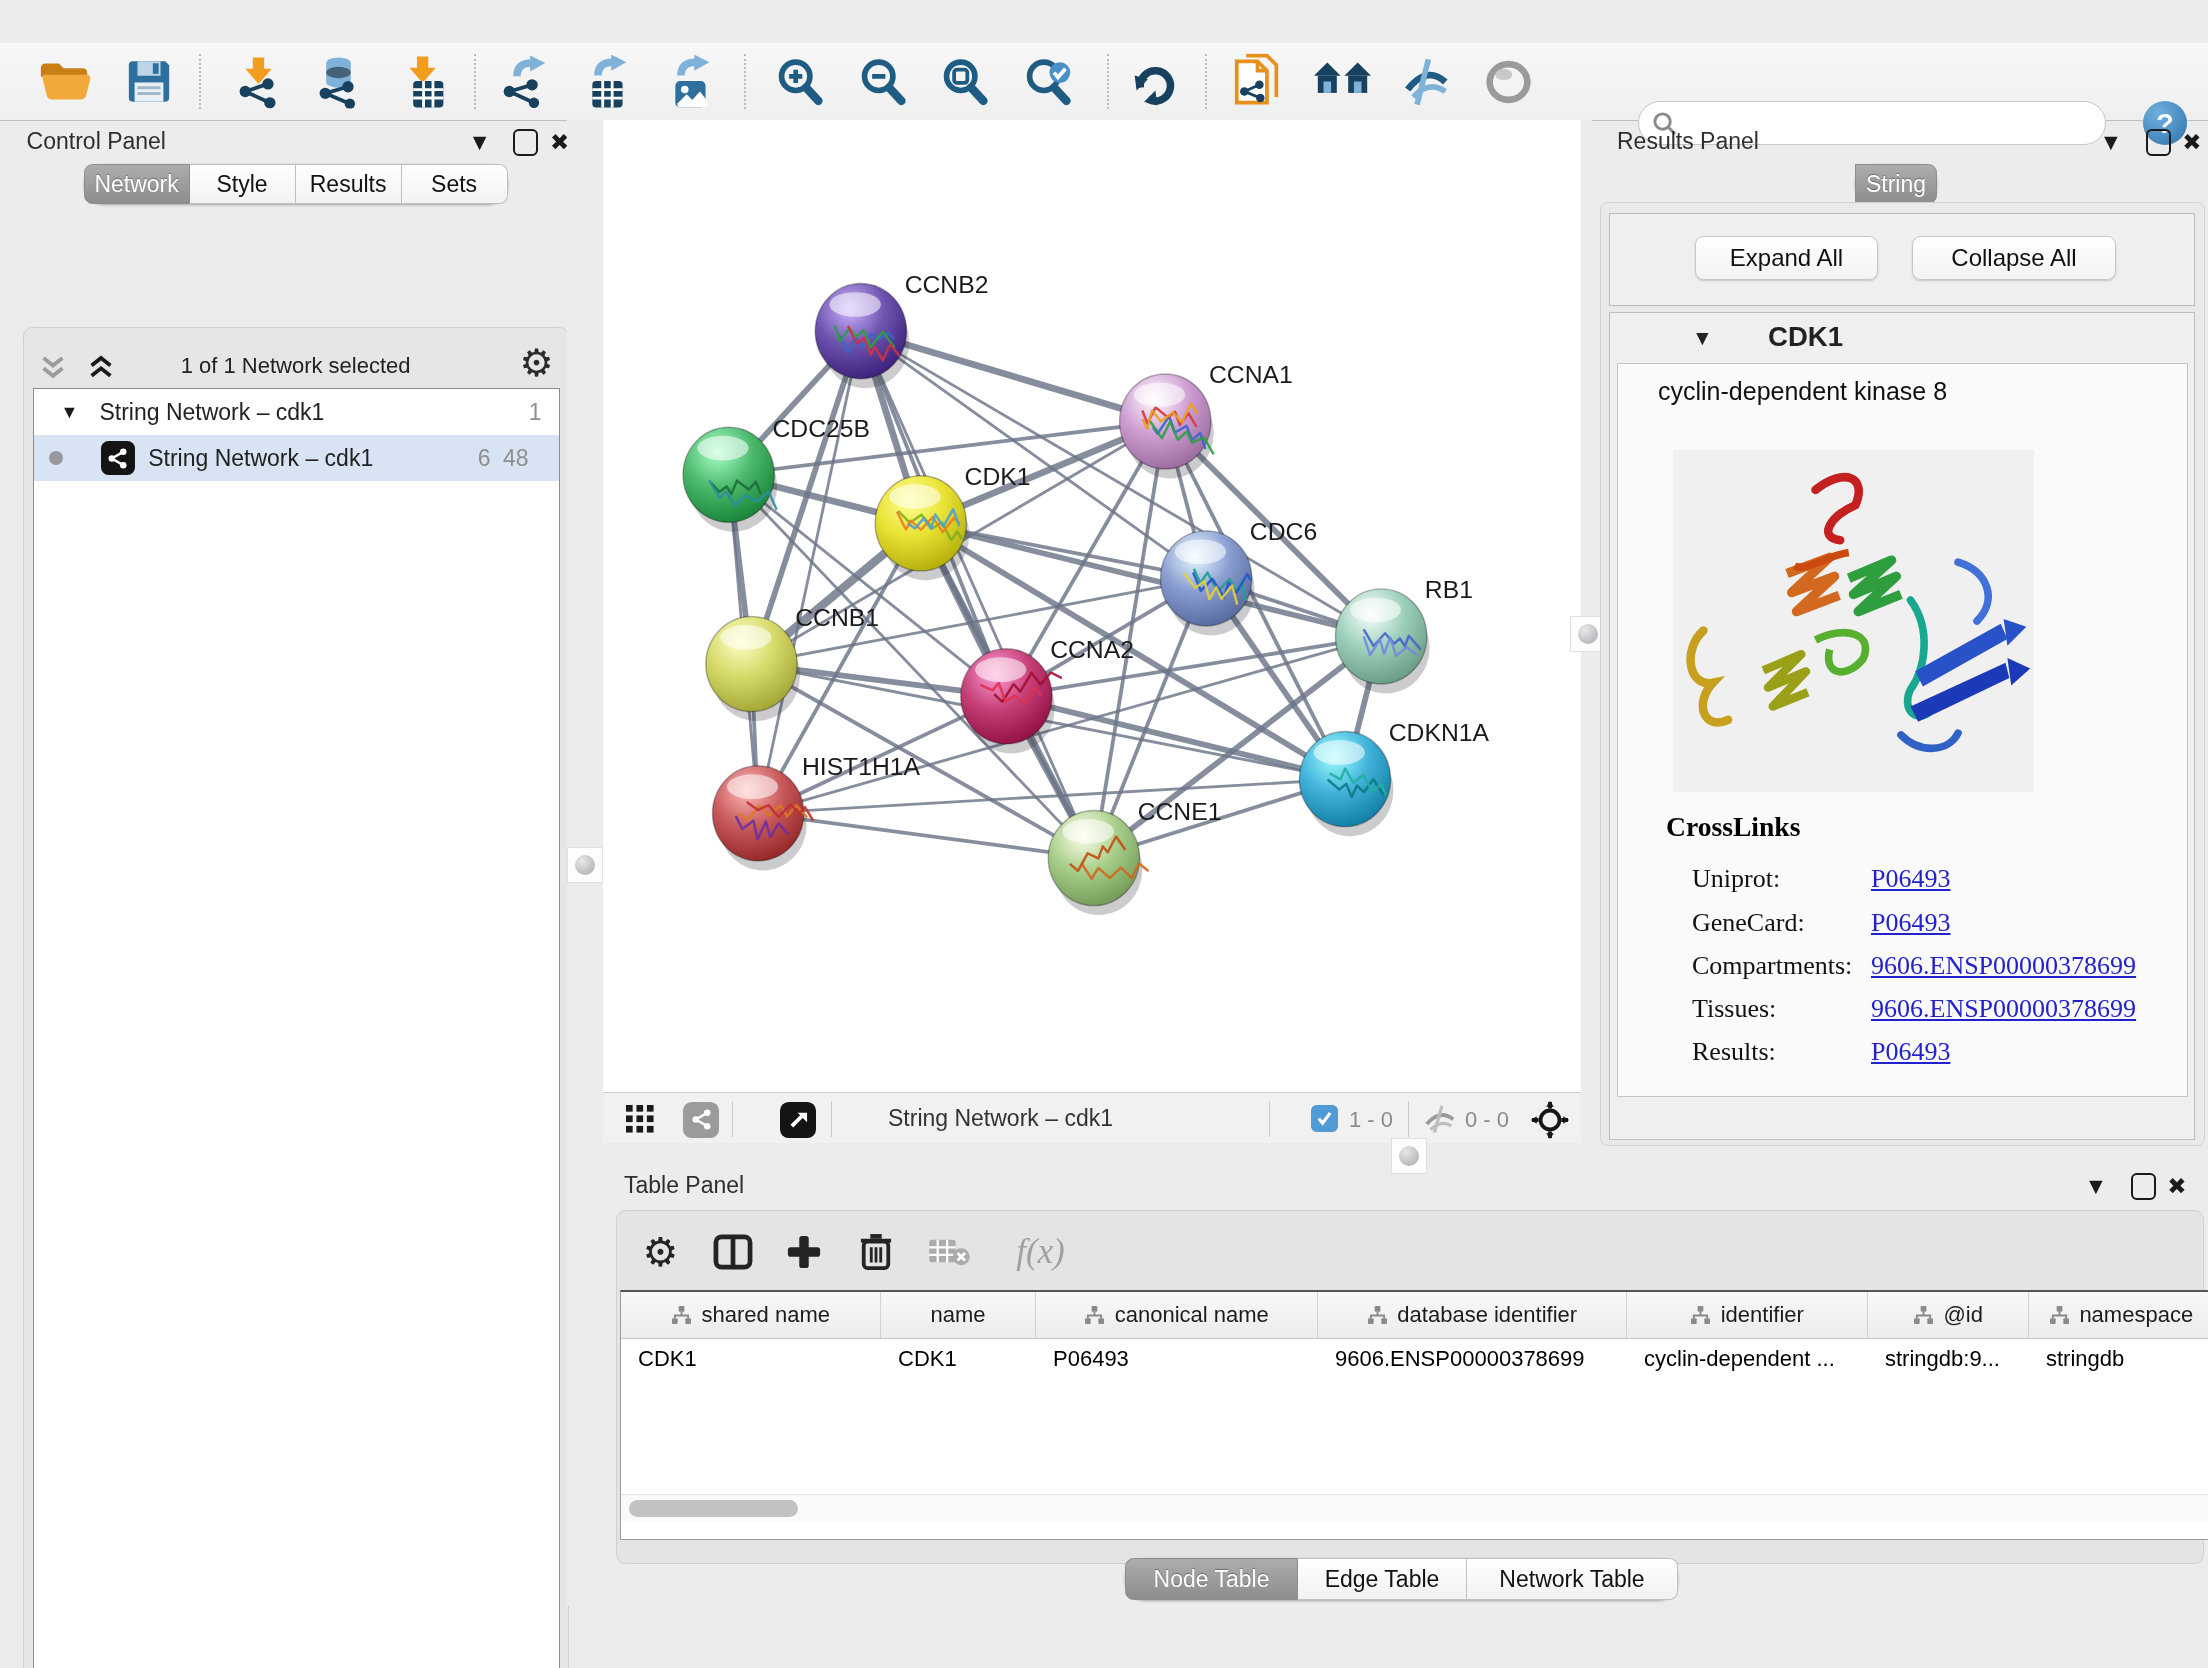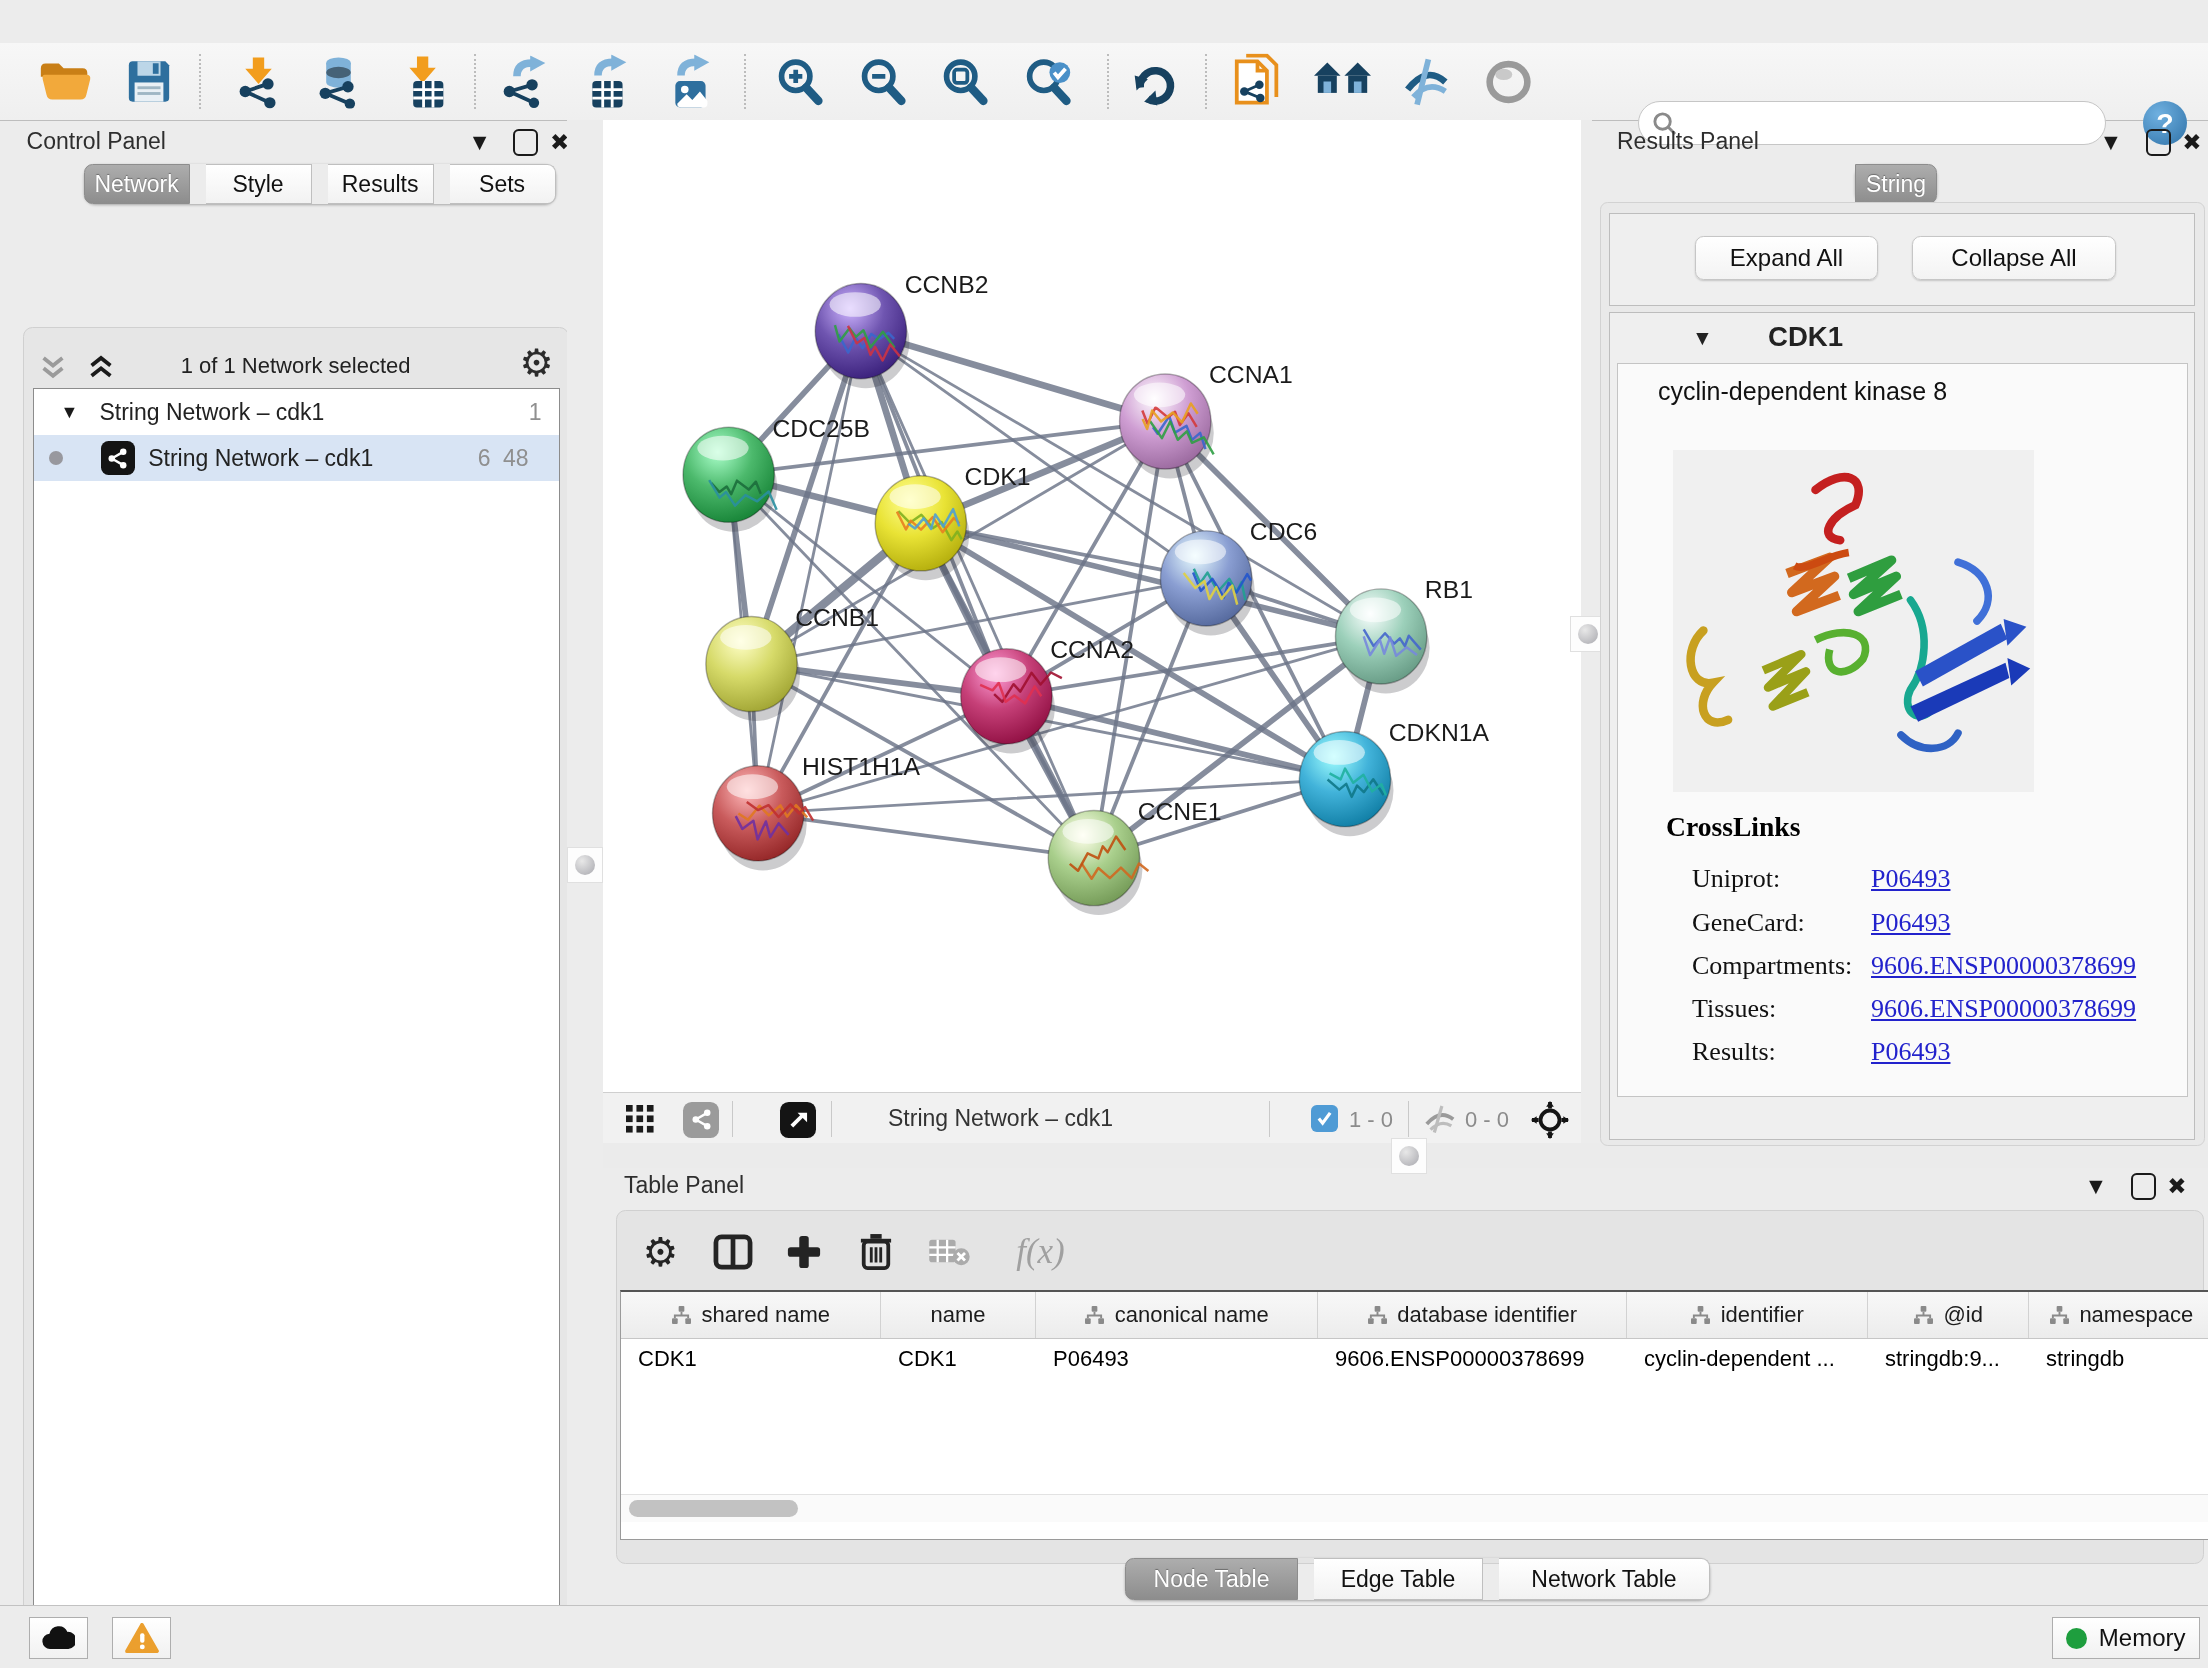--- a/index.html
+++ b/index.html
@@ -26,21 +26,21 @@
   #search-input{border:none;outline:none;font-size:23px;width:380px;background:transparent;
     font-family:"Liberation Sans",sans-serif;}
   #help-btn{left:2143px;top:58px;width:44px;height:44px;border-radius:50%;border:none;padding:0;cursor:pointer;
     background:radial-gradient(circle at 35% 30%,#6fb0e0,#2f72a8);color:#fff;font-size:28.5px;font-weight:bold;line-height:44px;text-align:center;}
 
   
   .panel-title{font-size:23px;color:#2e2e2e;}
   .ph-ic{position:absolute;top:0;width:34px;height:34px;text-align:center;line-height:34px;
     font-size:23px;color:#1a1a1a;cursor:pointer;}
   .ph-square{display:inline-block;width:21px;height:23px;border:2.9px solid #1a1a1a;border-radius:5.7px;vertical-align:middle;}
-  .seg{display:flex;border-radius:12px;box-shadow:0 1px 2.9px rgba(0,0,0,.3);gap:16px;}
+  .seg{display:flex;border-radius:20px;box-shadow:0 1px 2.9px rgba(0,0,0,.3);}
   .seg button{height:100%;border:1px solid #bfbfbf;border-left:none;background:linear-gradient(#ffffff,#f2f2f2);
     font-size:23px;color:#111;cursor:pointer;font-family:"Liberation Sans",sans-serif;padding:0;}
   .seg button:first-child{border-left:1px solid #bfbfbf;border-radius:8.6px 0 0 8.6px;}
   .seg button:last-child{border-radius:0 8.6px 8.6px 0;}
   .seg button.sel{background:linear-gradient(#adadad,#8d8d8d);color:#fff;text-shadow:0 -1px 1px rgba(0,0,0,.35);border-color:#8d8d8d;}
 
   
   #control-panel{left:7.6px;top:122px;width:559px;height:1459px;}
   #cp-container{left:15px;top:205px;width:544px;height:1372px;background:#e6e6e6;
     border:1px solid #d0d0d0;border-radius:9.5px;}
@@ -789,33 +789,15 @@
       <div id="tbl-thumb"></div>
     </div>
   </div>
 
   <div class="seg abs" style="left:1125px;top:1558px;height:42px" id="tp-tabs">
       <button class="sel" style="width: 173px;">Node Table</button>
       <button style="width: 169px;">Edge Table</button>
       <button style="width: 211px;">Network Table</button>
     </div>
 
-  <div id="statusbar" class="abs">
-    <button class="sb-btn" style="left:28.5px;width:59px">
-      <svg width="34" height="25" viewBox="0 0 36 26">
-        <path d="M10,24 a8,8 0 0 1 -1,-16 a10,10 0 0 1 19,-2 a7,7 0 0 1 1,18 z" fill="#111"></path>
-      </svg>
-    </button>
-    <button class="sb-btn" style="left:112px;width:59px">
-      <svg width="34" height="30" viewBox="0 0 36 32">
-        <polygon points="18,2 34,30 2,30" fill="#eb9f2e" stroke="#eb9f2e" stroke-width="4" stroke-linejoin="round"></polygon>
-        <rect x="16" y="11" width="4.6" height="10" rx="2" fill="#fff"></rect>
-          <circle cx="18.3" cy="25.5" r="2.6" fill="#fff"></circle>
-      </svg>
-    </button>
-    <button class="sb-btn" id="memory-btn">
-      <span id="memory-dot" style="background: rgb(30, 158, 62);"></span>
-      <span>Memory</span>
-    </button>
-  </div>
 
 </div>
 
 
 </body></html>

